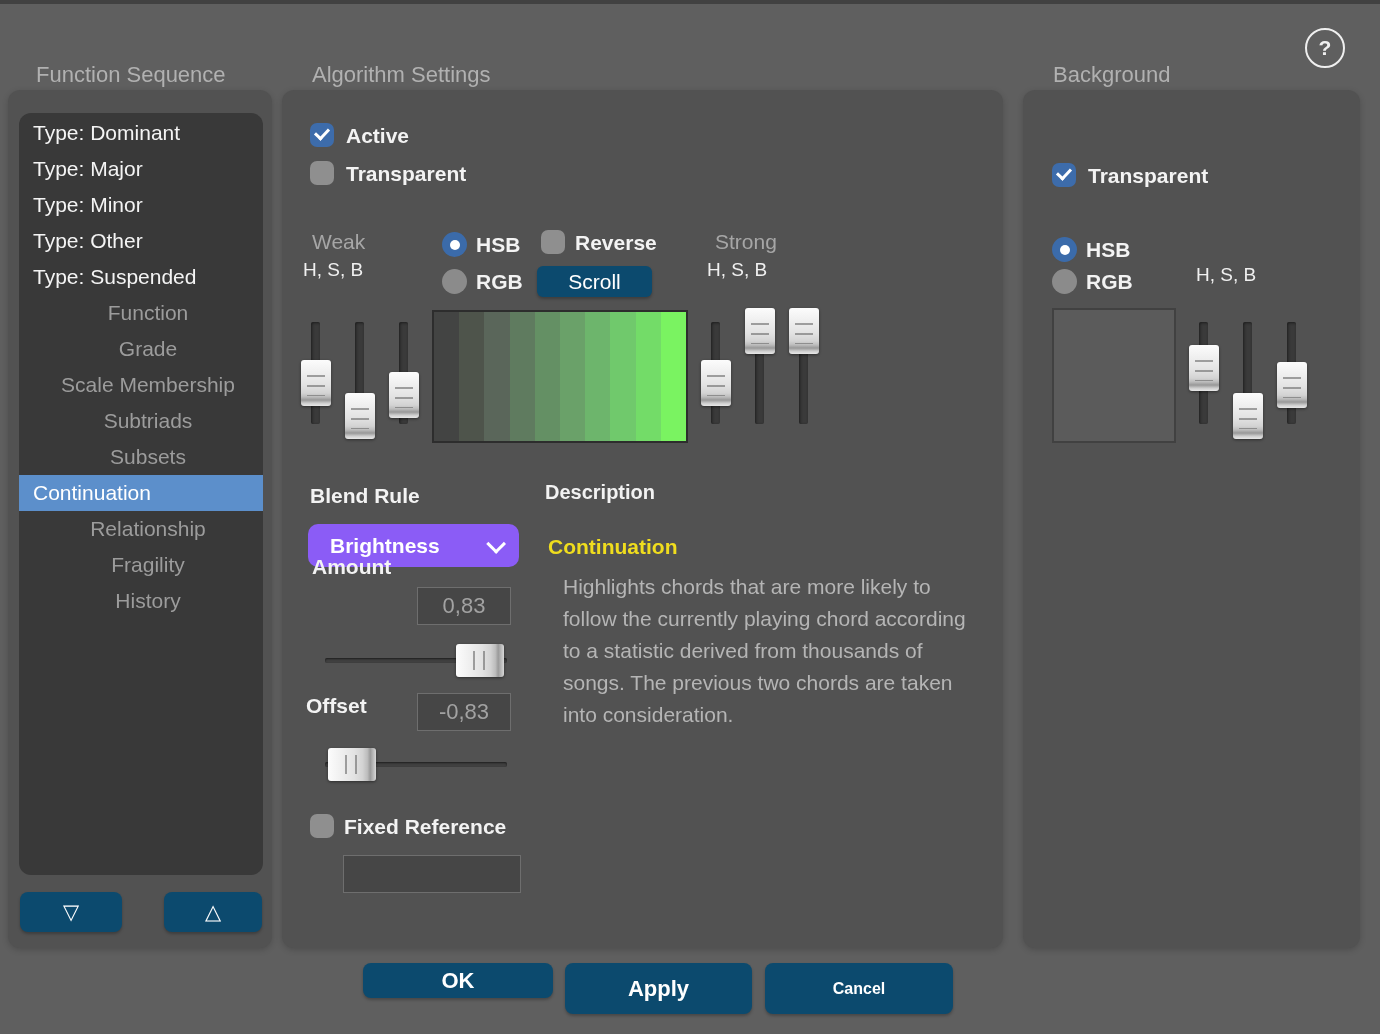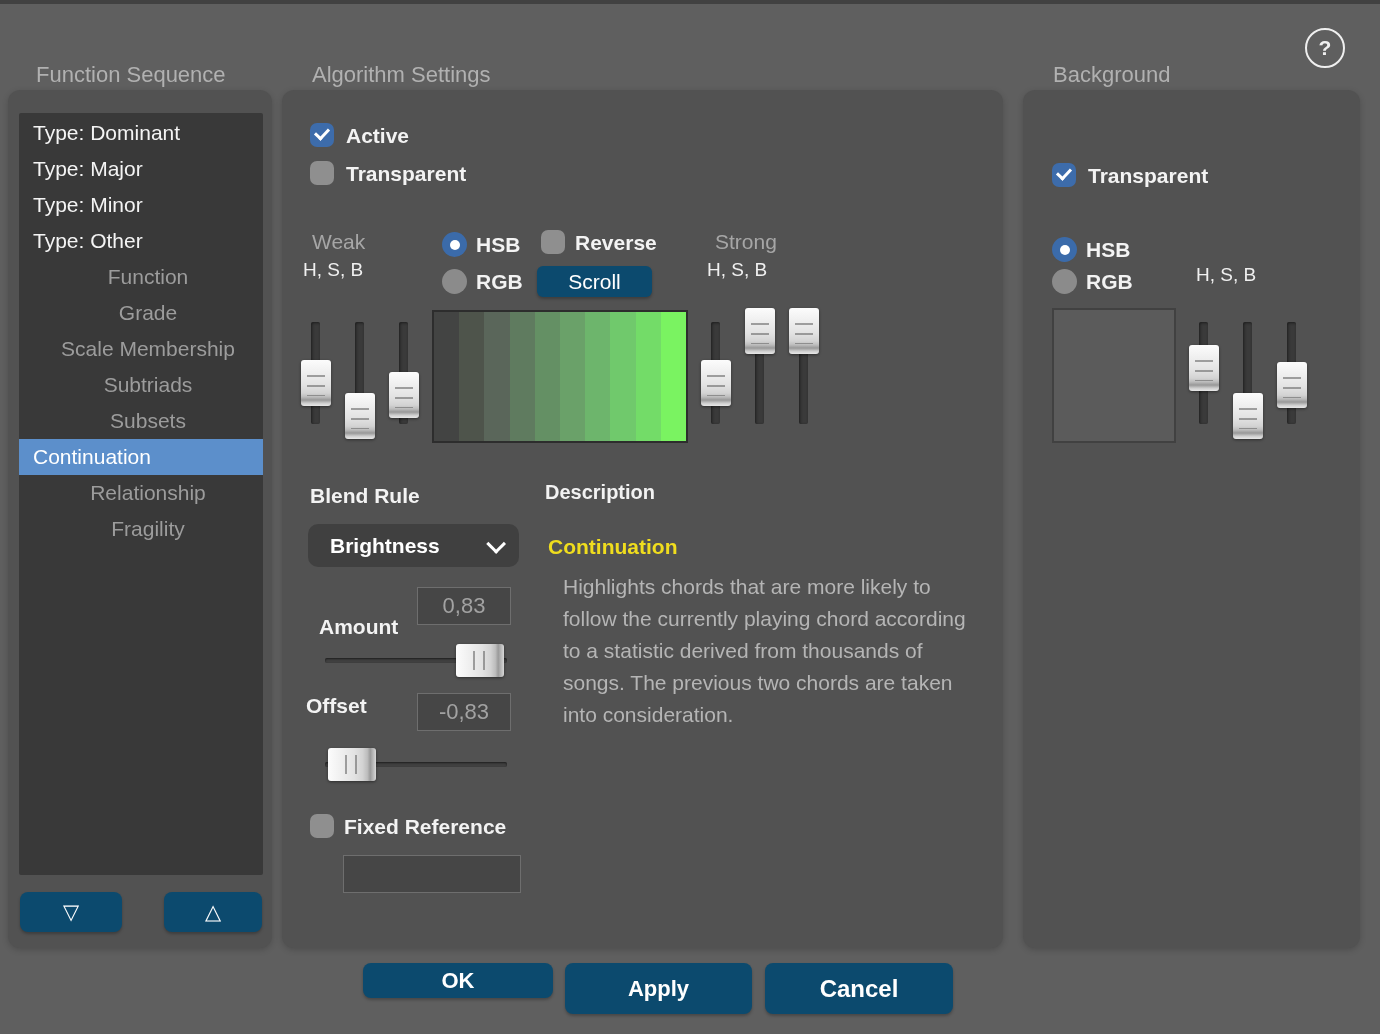--- a/index.html
+++ b/index.html
@@ -22,21 +22,21 @@
   .help{
     left:1305px;top:28px;width:40px;height:40px;border-radius:50%;
     border:2.5px solid #efefef;box-sizing:border-box;
     display:flex;align-items:center;justify-content:center;
     color:#efefef;font-size:21px;font-weight:600;cursor:pointer;
   }
 
   
   .listbox{
     left:19px;top:113px;width:244px;height:762px;background:#393939;
-    border-radius:2px;padding-top:2px;box-sizing:border-box;overflow:hidden;
+    border-radius:12px;padding-top:2px;box-sizing:border-box;overflow:hidden;
   }
   .list-item{
     height:36px;line-height:36px;padding-left:14px;font-size:21px;white-space:nowrap;
   }
   .list-item.bright{color:#f4f4f4;}
   .list-item.dim{color:#9c9c9c;text-align:center;}
   .list-item.selected{background:#5c8fcb;color:#ffffff;}
 
   
   .btn{
@@ -114,21 +114,21 @@
   }
   .gradient-strip .band{flex:1;}
 
   
   .field{
     background:#464646;border:1.5px solid #6e6e6e;box-sizing:border-box;
     display:flex;align-items:center;justify-content:center;
     color:#a2a2a2;font-size:22px;cursor:text;
   }
   .dropdown{
-    left:308px;top:524px;width:211px;height:43px;background:#404040;border-radius:10px;
+    left:308px;top:524px;width:211px;height:43px;background:#8b5cf6;border-radius:10px;
     display:flex;align-items:center;cursor:pointer;box-sizing:border-box;padding:0 18px 0 22px;
   }
   .dropdown .dd-text{color:#fff;font-size:21px;font-weight:700;flex:1;}
   .chevron{
     width:11px;height:11px;border-right:3.5px solid #fff;border-bottom:3.5px solid #fff;
     transform:rotate(45deg) translateY(-3px);
   }
 
   
   .desc-heading{position:absolute;color:#f2f2f2;font-size:20px;font-weight:700;}
@@ -150,28 +150,30 @@
 <div class="abs hdr" style="left:1053px;top:62px;">Background</div>
 
 <div class="abs help">?</div>
 
 <div class="abs panel" style="left:8px;top:90px;width:264px;height:858px;"></div>
 <div class="abs listbox">
     <div class="list-item bright">Type: Dominant</div>
     <div class="list-item bright">Type: Major</div>
     <div class="list-item bright">Type: Minor</div>
     <div class="list-item bright">Type: Other</div>
+    <div class="list-item bright">Type: Suspended</div>
     <div class="list-item dim">Function</div>
     <div class="list-item dim">Grade</div>
     <div class="list-item dim">Scale Membership</div>
     <div class="list-item dim">Subtriads</div>
     <div class="list-item dim">Subsets</div>
     <div class="list-item selected">Continuation</div>
     <div class="list-item dim">Relationship</div>
     <div class="list-item dim">Fragility</div>
+    <div class="list-item dim">History</div>
   </div>
 
 <div class="abs btn small" style="left:20px;top:892px;width:102px;height:40px;">
   <span>▽</span>
 </div>
 <div class="abs btn small" style="left:164px;top:892px;width:98px;height:40px;">
   <span>△</span>
 </div>
 
 <div class="abs panel" style="left:282px;top:90px;width:721px;height:858px;"></div>
@@ -236,21 +238,21 @@
   <div class="track"></div>
     <div class="vthumb" style="top: -6.82px;"></div>
 </div>
 
 <div class="ctl-label" style="left:310px;top:483px;">Blend Rule</div>
 <div class="abs dropdown">
   <span class="dd-text">Brightness</span>
   <span class="chevron"></span>
 </div>
 
-<div class="ctl-label" style="left:312px;top:614px;margin-left:7px;">Amount</div>
+<div class="ctl-label" style="left:312px;top:554px;">Amount</div>
 <div class="abs field" style="left:417px;top:587px;width:94px;height:38px;">0,83</div>
 <div class="hslider" style="left:325px;top:644px;">
   <div class="track"></div>
     <div class="hthumb" style="left: 130.7px;"></div>
 </div>
 
 <div class="ctl-label" style="left:306px;top:693px;">Offset</div>
 <div class="abs field" style="left:417px;top:693px;width:94px;height:38px;">-0,83</div>
 <div class="hslider" style="left:325px;top:748px;">
   <div class="track"></div>
@@ -287,13 +289,13 @@
   <div class="track"></div>
     <div class="vthumb" style="top: 77.84px;"></div>
 </div>
 <div class="vslider" style="left:1277px;top:315px;">
   <div class="track"></div>
     <div class="vthumb" style="top: 47.24px;"></div>
 </div>
 
 <div class="abs btn" style="left:363px;top:963px;width:190px;height:35px;font-size:22px;">OK</div>
 <div class="abs btn" style="left:565px;top:963px;width:187px;height:51px;font-size:22px;">Apply</div>
-<div class="abs btn" style="left:765px;top:963px;width:188px;height:51px;font-size:24px;">Cancel</div>
+<div class="abs btn" style="left:765px;top:963px;width:188px;height:51px;font-size:16px;">Cancel</div>
 
 </body></html>

